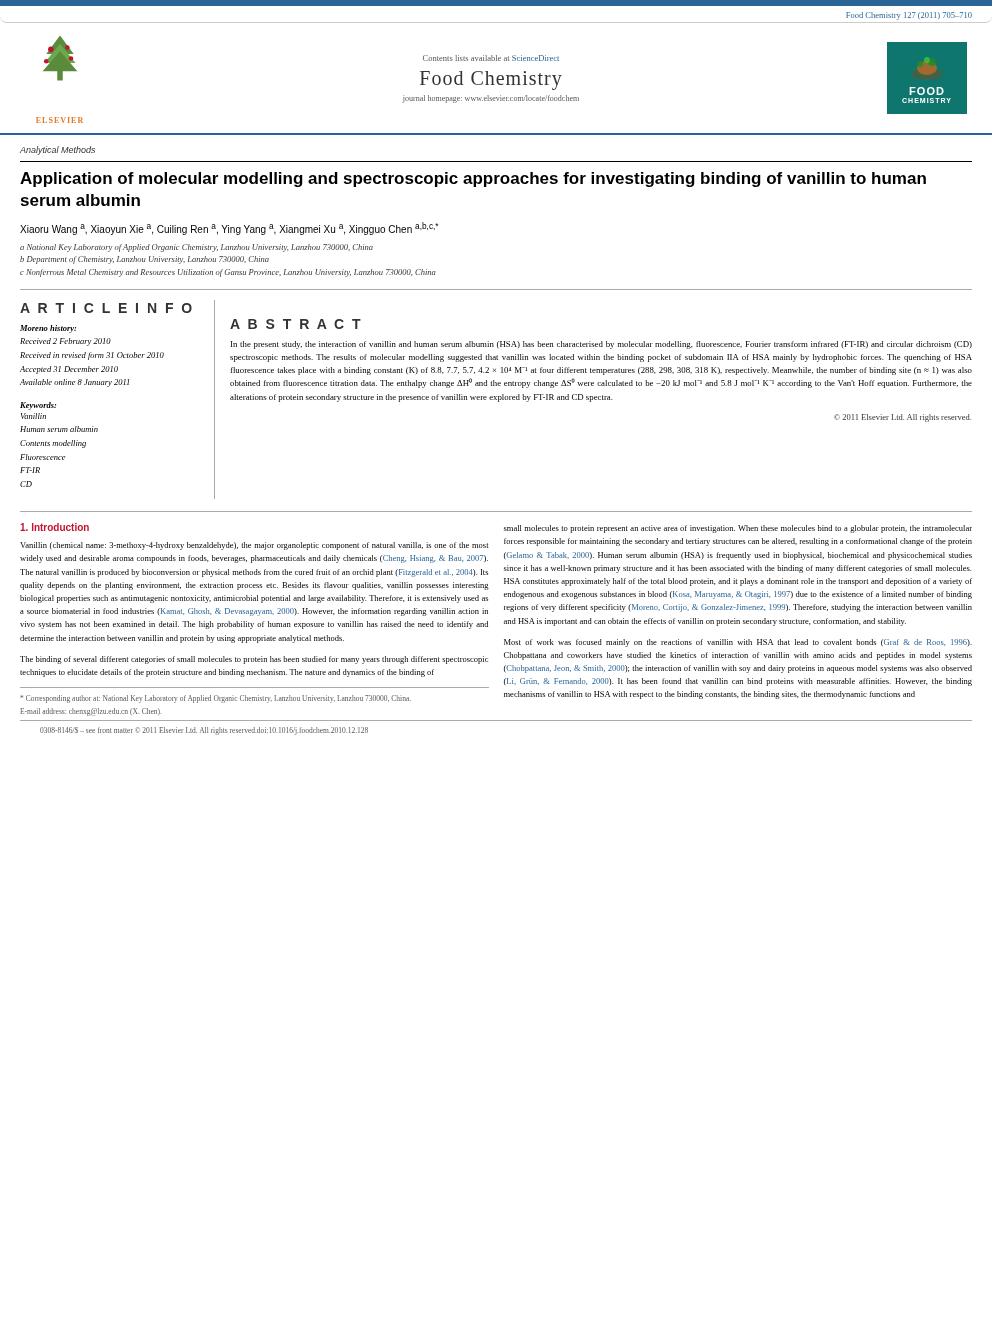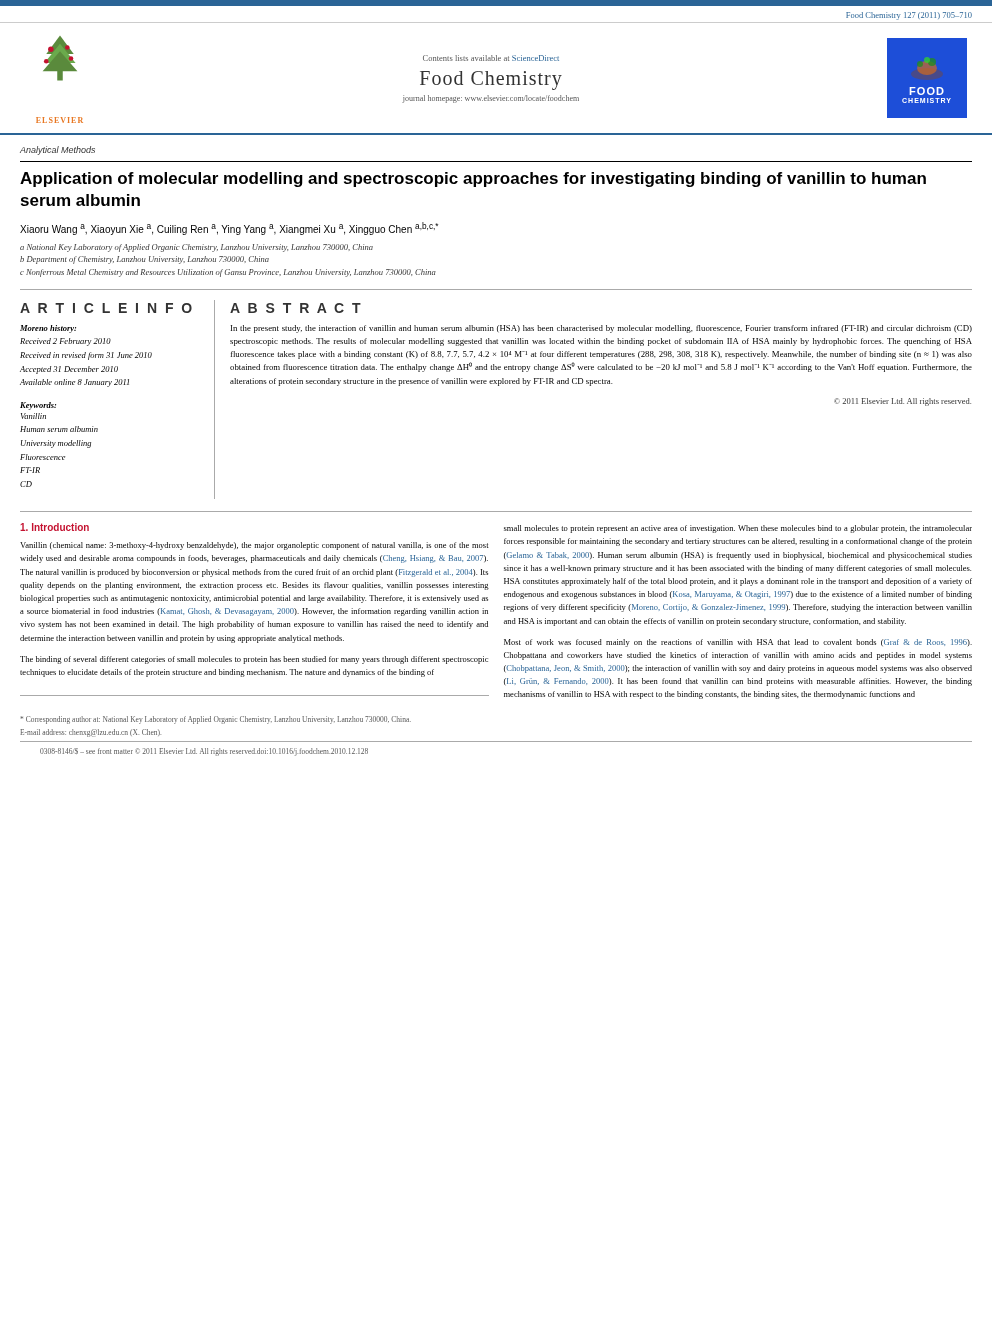--- a/index.html
+++ b/index.html
@@ -26,20 +26,21 @@
       width: 100%;
     }
 
     
     .citation-bar {
       text-align: right;
       padding: 4px 20px 2px 20px;
       font-size: 8.5px;
       color: #2a6496;
       border-bottom: 1px solid #ccc;
+      border-radius: 7px;
     }
 
     
     .journal-header {
       display: flex;
       align-items: stretch;
       padding: 8px 20px;
       border-bottom: 2px solid #2a6496;
       gap: 10px;
     }
@@ -103,23 +104,23 @@
     .food-chemistry-logo {
       width: 90px;
       flex-shrink: 0;
       display: flex;
       flex-direction: column;
       align-items: center;
       justify-content: center;
     }
 
     .fc-logo-box {
-      background: #1d4ed8;
+      background: #0f766e;
       width: 80px;
-      height: 80px;
+      height: 72px;
       display: flex;
       flex-direction: column;
       align-items: center;
       justify-content: center;
       position: relative;
     }
 
     .fc-logo-food {
       color: #fff;
       font-size: 11px;
@@ -194,20 +195,21 @@
 
     .left-col {
       width: 195px;
       flex-shrink: 0;
       border-right: 1px solid #aaa;
       padding-right: 12px;
     }
 
     .right-col {
       flex: 1;
+      margin-top: 16px;
     }
 
     .col-header {
       font-size: 14px;
       font-family: Arial, sans-serif;
       letter-spacing: 2px;
       text-transform: uppercase;
       color: #333;
       margin-bottom: 6px;
       font-weight: bold;
@@ -287,22 +289,22 @@
     }
 
     .body-text .inline-ref {
       color: #2a6496;
       text-decoration: none;
     }
 
     
     .footnote-area {
       border-top: 1px solid #aaa;
-      padding-top: 18px;
-      margin-top: 16px;
+      padding-top: 5px;
+      margin-top: 8px;
       font-size: 7.5px;
       line-height: 1.5;
       color: #333;
     }
 
     .footnote-line {
       font-size: 7.5px;
       color: #555;
       margin-bottom: 2px;
     }
@@ -399,31 +401,31 @@
     </div>
 
     <div class="two-col">
 
       <div class="left-col">
         <div class="col-header">A R T I C L E   I N F O</div>
 
         <div class="article-history">
           <div><span class="history-label">Moreno history:</span></div>
           <div>Received 2 February 2010</div>
-          <div>Received in revised form 31 June 2010</div>
+          <div>Received in revised form 31 October 2010</div>
           <div>Accepted 31 December 2010</div>
           <div>Available online 8 January 2011</div>
         </div>
 
         <div class="keywords-section">
           <div><span class="keywords-label">Keywords:</span></div>
           <div class="keywords-list">
             <div>Vanillin</div>
             <div>Human serum albumin</div>
-            <div>University modelling</div>
+            <div>Contents modelling</div>
             <div>Fluorescence</div>
             <div>FT-IR</div>
             <div>CD</div>
           </div>
         </div>
       </div>
 
       <div class="right-col">
         <div class="col-header">A B S T R A C T</div>
         <div class="abstract-text">In the present study, the interaction of vanillin and human serum albumin (HSA) has been characterised by molecular modelling, fluorescence, Fourier transform infrared (FT-IR) and circular dichroism (CD) spectroscopic methods. The results of molecular modelling suggested that vanillin was located within the binding pocket of subdomain IIA of HSA mainly by hydrophobic forces. The quenching of HSA fluorescence takes place with a binding constant (K) of 8.8, 7.7, 5.7, 4.2 × 10⁴ M⁻¹ at four different temperatures (288, 298, 308, 318 K), respectively. Meanwhile, the number of binding site (n ≈ 1) was also obtained from fluorescence titration data. The enthalpy change ΔH⁰ and the entropy change ΔS⁰ were calculated to be −20 kJ mol⁻¹ and 5.8 J mol⁻¹ K⁻¹ according to the Van't Hoff equation. Furthermore, the alterations of protein secondary structure in the presence of vanillin were explored by FT-IR and CD spectra.</div>

